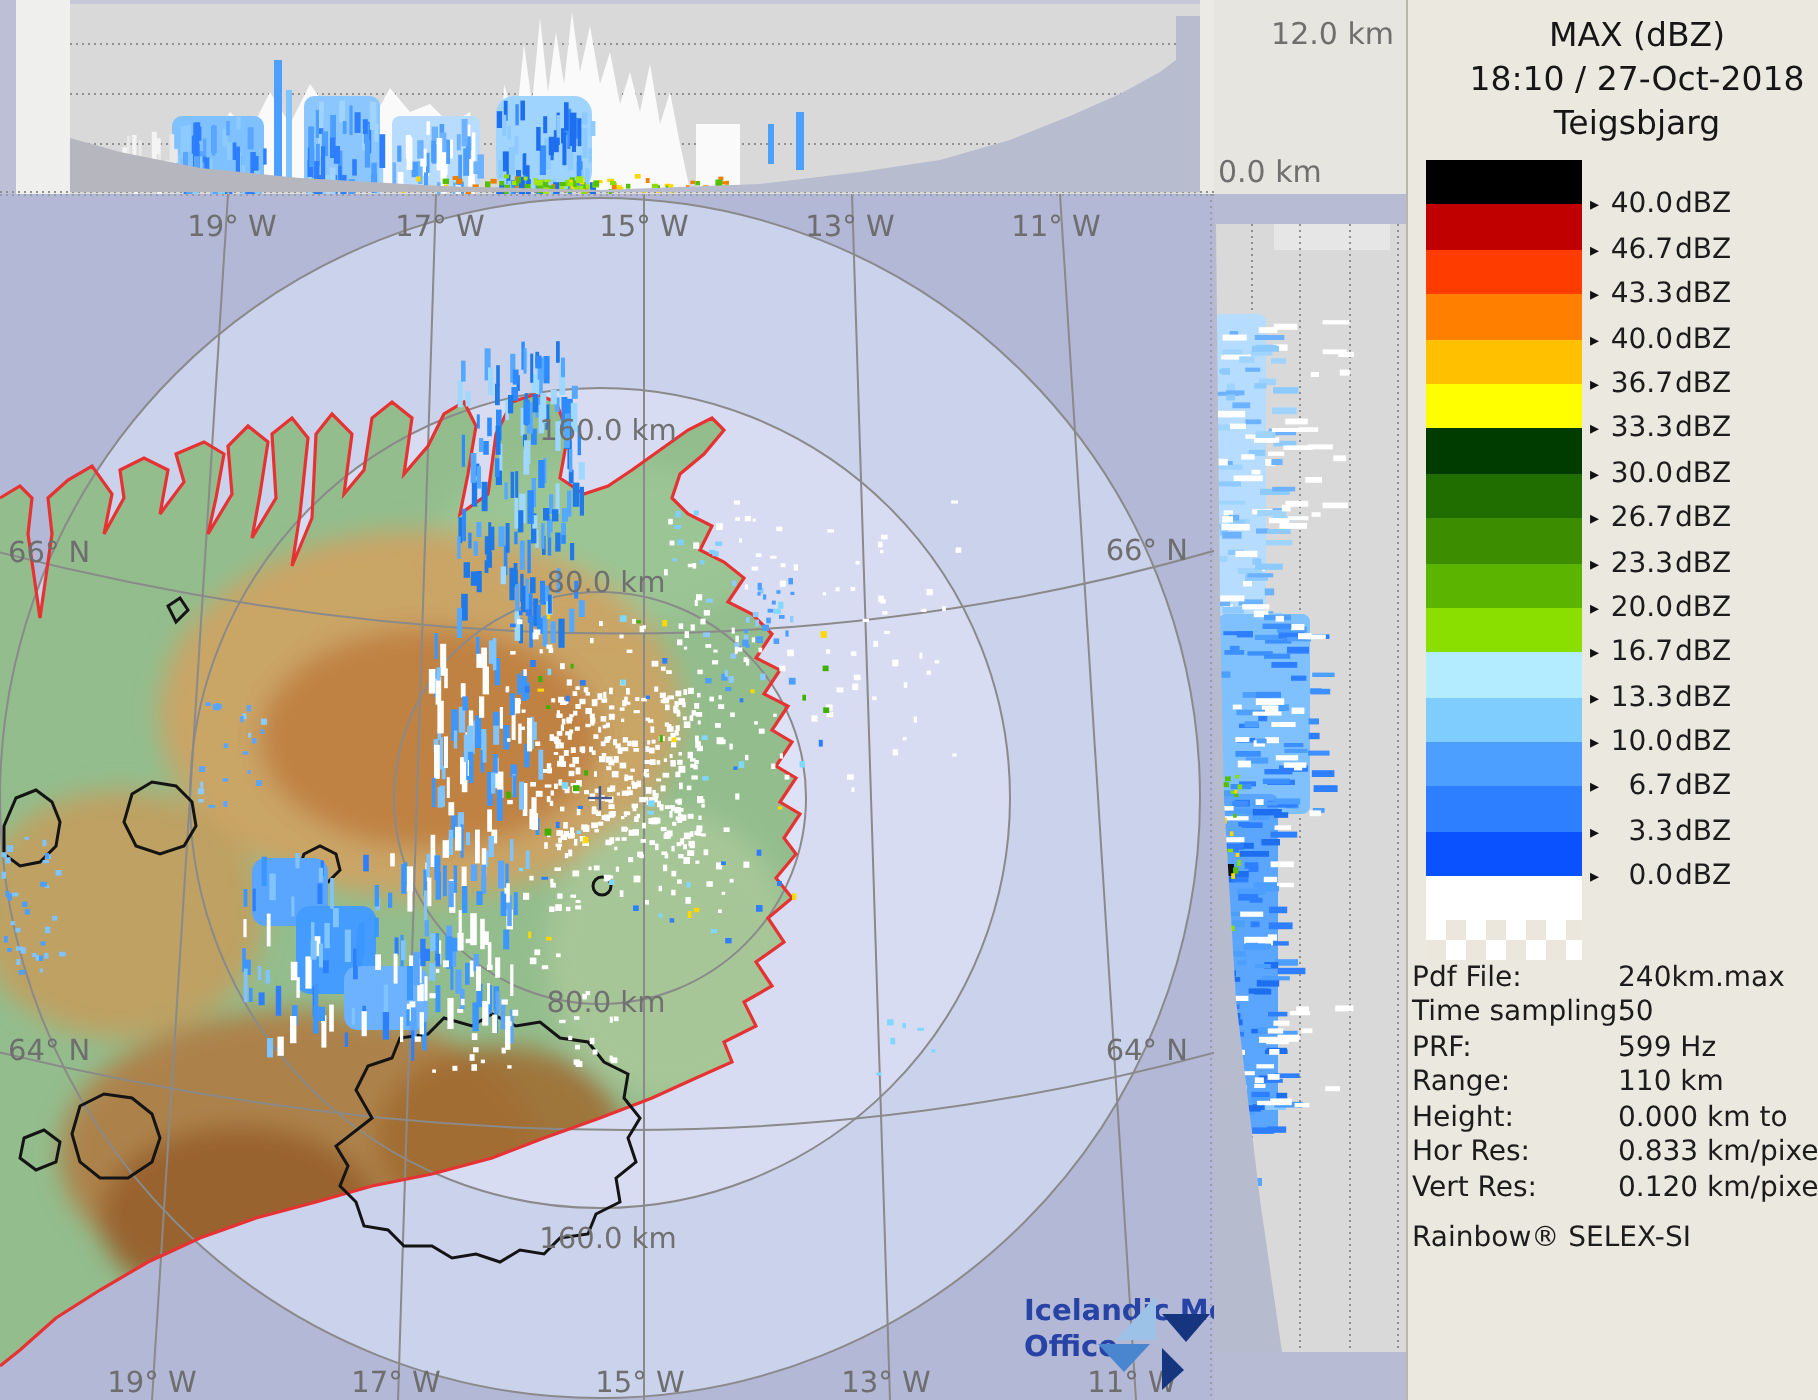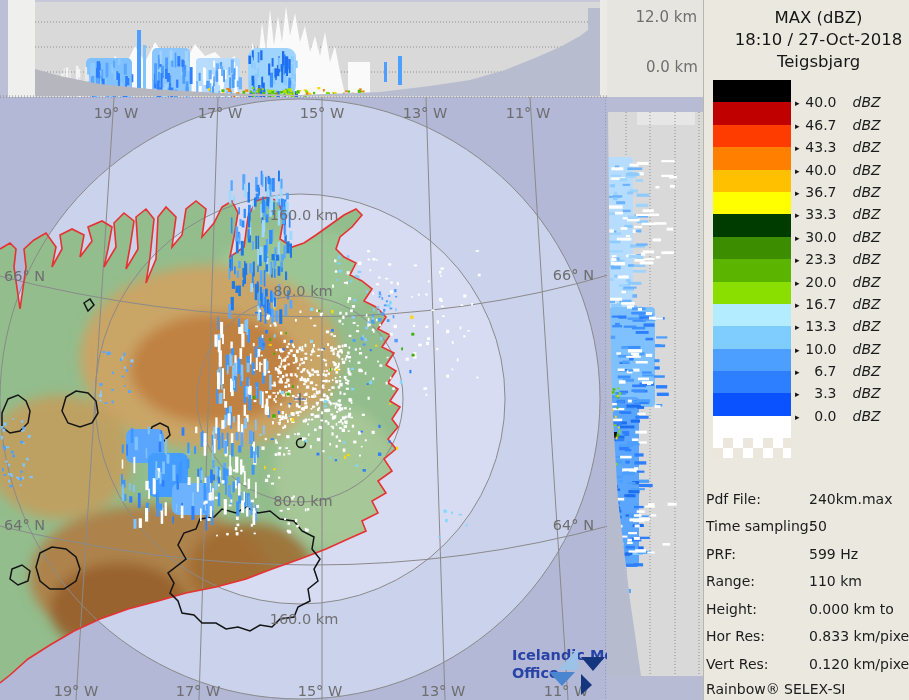--- a/index.html
+++ b/index.html
@@ -14,29 +14,29 @@
   #panel{left:703px;top:0;width:206px;height:700px;background:#ebe8e0;border-left:1px solid #b9b6ad;box-sizing:border-box;}
   #titleblock{position:absolute;top:7px;left:12px;width:100%;text-align:center;color:#161616;}
   #titleblock div{font-size:16.5px;line-height:22px;}
   #scale{position:absolute;left:9px;top:80px;width:195px;}
   .srow{position:relative;height:22.4px;}
   .swatch{width:78px;height:100%;}
   .slab{position:absolute;left:82px;bottom:-8px;height:16px;line-height:16px;
         font-size:14px;color:#1c1c1c;white-space:nowrap;}
   .arr{font-size:9px;margin-right:3px;vertical-align:1px;color:#111;}
   .num{display:inline-block;width:34px;text-align:right;}
-  .unit{margin-left:16px;font-style:italic;}
+  .unit{margin-left:1px;}
   .wband{width:78px;height:22px;background:#ffffff;}
   .checker{width:78px;height:20px;background-color:#fff;
     background-image:linear-gradient(45deg,#ebe7dc 25%,transparent 25%,transparent 75%,#ebe7dc 75%),
                      linear-gradient(45deg,#ebe7dc 25%,transparent 25%,transparent 75%,#ebe7dc 75%);
     background-size:20px 20px;background-position:0 0,10px 10px;}
   #meta{position:absolute;left:2px;top:481px;width:200px;font-size:14px;color:#1c1c1c;}
   .mrow{line-height:17.45px;white-space:nowrap;}
-  .mlabel{display:inline-block;width:103px;margin-top:10px;}
+  .mlabel{display:inline-block;width:103px;}
   #brand{margin-top:8px;line-height:17px;}
 </style>
 </head>
 <body>
 
 <div id="stage">
 
   <svg class="abs" id="topstrip" style="left:0;top:0" width="607" height="97" viewBox="0 0 607 97">
     <rect x="0" y="0" width="607" height="97" fill="#d9d9d9"></rect>
     <rect x="0" y="0" width="607" height="2" fill="#c6c8da"></rect>
@@ -367,21 +367,21 @@
         <rect x="279.7" y="91.0" width="3.2" height="2.0" fill="#56c000"></rect>
         <rect x="288.1" y="88.1" width="3.4" height="3.4" fill="#a0e800"></rect>
       </g>
 
     <path d="M35,96 L35,69 L60,76 L100,84 L150,89 L220,93 L300,95 L300,96 Z" fill="#b6b6bf"></path>
     <path d="M300,96 L300,95 L380,92 L430,86 L470,80 L505,70 L535,58 L560,47 L580,36 L588,30 L588,8 L600,8 L600,96 Z" fill="#b8bccf"></path>
   </svg>
 
   <div class="abs" id="corner">
     <div class="axlab" style="top:8px;right:6px;">12.0 km</div>
-    <div class="axlab" style="bottom:21px;left:2px;margin-left:37px;">0.0 km</div>
+    <div class="axlab" style="bottom:2px;left:2px;">0.0 km</div>
   </div>
 
   <svg class="abs" id="rightstrip" style="left:607px;top:97px" width="96" height="603" viewBox="0 0 96 603">
     <rect x="0" y="0" width="96" height="603" fill="#d9d9d9"></rect>
     <rect x="0" y="0" width="96" height="15" fill="#b7bbd3"></rect>
     <rect x="30" y="15" width="58" height="13" fill="#e6e6e6"></rect>
     <g stroke="#909090" stroke-width="1" stroke-dasharray="1 2">
       <line x1="19" y1="15" x2="19" y2="580"></line>
       <line x1="43" y1="15" x2="43" y2="580"></line>
       <line x1="68" y1="15" x2="68" y2="580"></line>
@@ -1944,20 +1944,24 @@
         </div>
       <div class="srow">
           <div class="swatch" style="background: rgb(255, 255, 0);"></div>
           <div class="slab"><span class="arr">▸</span><span class="num">33.3</span><span class="unit">dBZ</span></div>
         </div>
       <div class="srow">
           <div class="swatch" style="background: rgb(0, 60, 0);"></div>
           <div class="slab"><span class="arr">▸</span><span class="num">30.0</span><span class="unit">dBZ</span></div>
         </div>
       <div class="srow">
+          <div class="swatch" style="background: rgb(32, 110, 0);"></div>
+          <div class="slab"><span class="arr">▸</span><span class="num">26.7</span><span class="unit">dBZ</span></div>
+        </div>
+      <div class="srow">
           <div class="swatch" style="background: rgb(60, 142, 0);"></div>
           <div class="slab"><span class="arr">▸</span><span class="num">23.3</span><span class="unit">dBZ</span></div>
         </div>
       <div class="srow">
           <div class="swatch" style="background: rgb(90, 180, 0);"></div>
           <div class="slab"><span class="arr">▸</span><span class="num">20.0</span><span class="unit">dBZ</span></div>
         </div>
       <div class="srow">
           <div class="swatch" style="background: rgb(138, 222, 0);"></div>
           <div class="slab"><span class="arr">▸</span><span class="num">16.7</span><span class="unit">dBZ</span></div>

